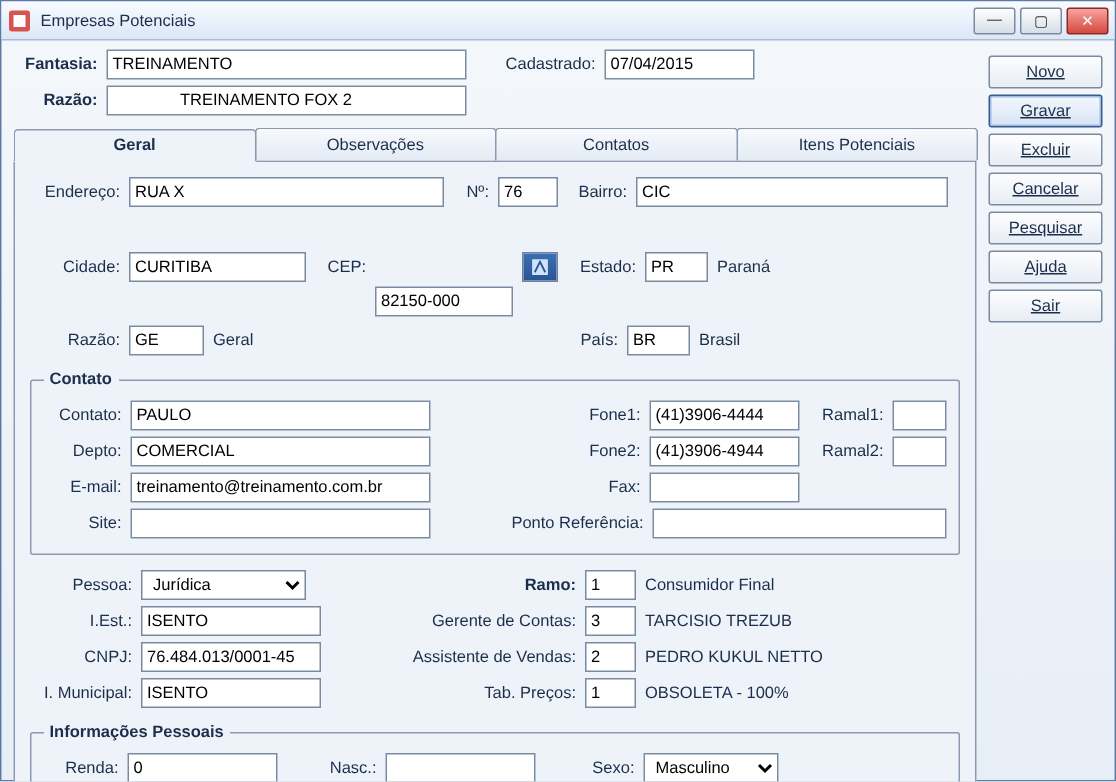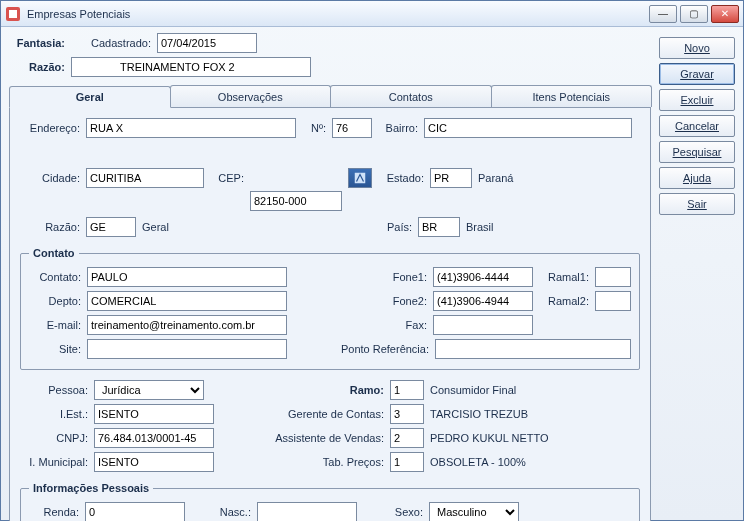--- a/index.html
+++ b/index.html
@@ -118,20 +118,21 @@
       <div class="winbtn">▢</div>
       <div class="winbtn close">✕</div>
     </div>
   </div>
 
   <div class="body">
     <div class="main">
 
       <div class="toprow">
         <span class="lbl lbl-r" style="width:56px">Fantasia:</span>
+        <input class="txt" style="width: 240px;" value="TREINAMENTO">
         <span class="lbl-plain lbl-r" style="width:70px;margin-left:10px">Cadastrado:</span>
         <input class="txt" style="width: 100px;" value="07/04/2015">
       </div>
       <div class="toprow">
         <span class="lbl lbl-r" style="width:56px">Razão:</span>
         <input class="txt" style="width: 240px; padding-left: 48px;" value="TREINAMENTO FOX 2">
       </div>
 
       <div class="tabs">
         <div class="tab active">Geral</div>

